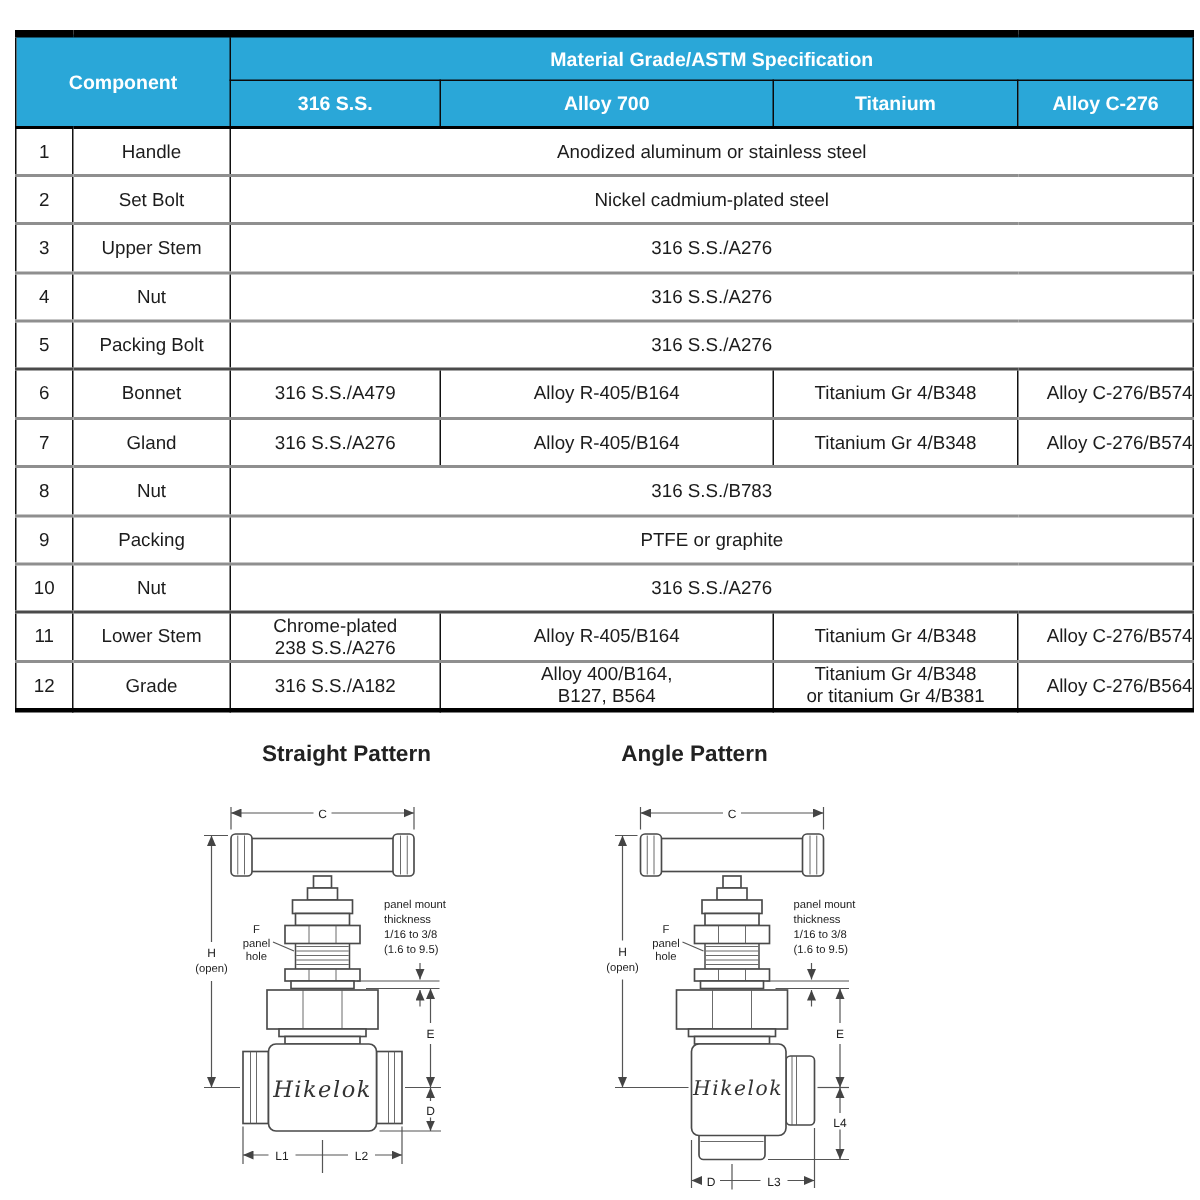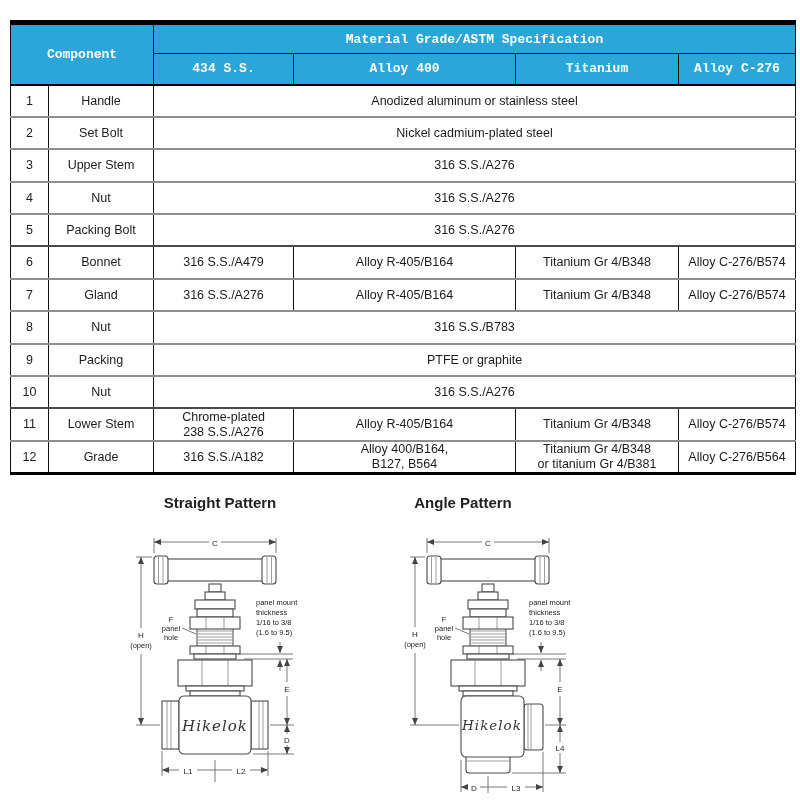--- a/index.html
+++ b/index.html
@@ -6,32 +6,32 @@
   html,body { margin:0; padding:0; background:#fff; }
   body { width:800px; height:800px; position:relative; font-family:"Liberation Sans", sans-serif; overflow:hidden; }
 
   
   .spec-table-wrap { position:absolute; left:10px; top:20px; width:785px; }
   table.spec { border-collapse:collapse; table-layout:fixed; width:785px;
     border-left:1px solid #111; border-right:1px solid #111;
     border-top:5px solid #000; border-bottom:3px solid #000; }
   table.spec thead th { background:var(--header-bg); color:var(--header-text);
     font-size:13px; font-weight:bold; text-align:center; vertical-align:middle;
-    border:1px solid #0a0a0a; padding:0;font-family:Liberation Mono, monospace; }
+    border:1px solid #0a0a0a; padding:0; }
   table.spec thead tr { height:31px; }
   table.spec tbody tr { height:32.4px; }
   table.spec tbody td { font-size:12.5px; color:#1c1c1c; text-align:center;
     vertical-align:middle; padding:0; border-top:2px solid #8f8f8f;
     white-space:pre-line; line-height:1.15; }
   table.spec tbody tr.group td { border-top:2.5px solid #4a4a4a; }
   table.spec tbody tr:first-child td { border-top:2px solid #000; }
   td.num { font-size:13.5px; border-right:1px solid #111; }
   td.name { text-align:left; padding-left:14px; border-right:1px solid #111; }
   td.cell { border-right:1.3px solid #111; }
-  td.cell:last-child { border-right:none; }
+  td.cell:last-child { border-right:none;text-align:right; }
 
   
   .diag-title { position:absolute; top:494px; transform:translateX(-50%);
     font-size:15px; font-weight:bold; color:#222; white-space:nowrap; }
   .diag { position:absolute; top:520px; width:290px; height:280px; }
   svg { font-family:"Liberation Sans", sans-serif; }
   .ln   { fill:#ffffff; stroke:#4a4a4a; stroke-width:1.1; }
   .lnf  { fill:none; stroke:#4a4a4a; stroke-width:1; }
   .thin { fill:none; stroke:#5a5a5a; stroke-width:0.6; }
   .dim  { fill:none; stroke:#555; stroke-width:0.8; }
@@ -53,22 +53,22 @@
       <col style="width:222px">
         <col style="width:163px">
         <col style="width:117px">
     </colgroup>
     <thead>
       <tr>
         <th colspan="2" rowspan="2">Component</th>
         <th colspan="4">Material Grade/ASTM Specification</th>
       </tr>
       <tr>
-        <th>434 S.S.</th>
-        <th>Alloy 400</th>
+        <th>316 S.S.</th>
+        <th>Alloy 700</th>
         <th>Titanium</th>
         <th>Alloy C-276</th>
       </tr>
     </thead>
     <tbody>
         <tr>
           <td class="num">1</td>
           <td class="name">Handle</td>
           <td class="span-cell" colspan="4">Anodized aluminum or stainless steel</td>
         </tr>
@@ -139,21 +139,21 @@
           <td class="cell">Alloy 400/B164,
 B127, B564</td>
           <td class="cell">Titanium Gr 4/B348
 or titanium Gr 4/B381</td>
           <td class="cell">Alloy C-276/B564</td>
         </tr>
       </tbody>
   </table>
 </div>
 
-<div class="diag-title" style="left:220px">Straight Pattern</div>
+<div class="diag-title" style="left:231px">Straight Pattern</div>
 <div class="diag-title" style="left:463px">Angle Pattern</div>
 
 <div class="diag" style="left:110px">
 <svg viewBox="0 0 290 280" width="290" height="280">
   <defs>
     <marker id="ae" markerWidth="8" markerHeight="7" refX="7" refY="3" orient="auto" markerUnits="userSpaceOnUse">
       <path d="M0,0 L7,3 L0,6 Z" fill="#444"></path>
         </marker>
     <marker id="as" markerWidth="8" markerHeight="7" refX="0" refY="3" orient="auto" markerUnits="userSpaceOnUse">
       <path d="M7,0 L0,3 L7,6 Z" fill="#444"></path>

